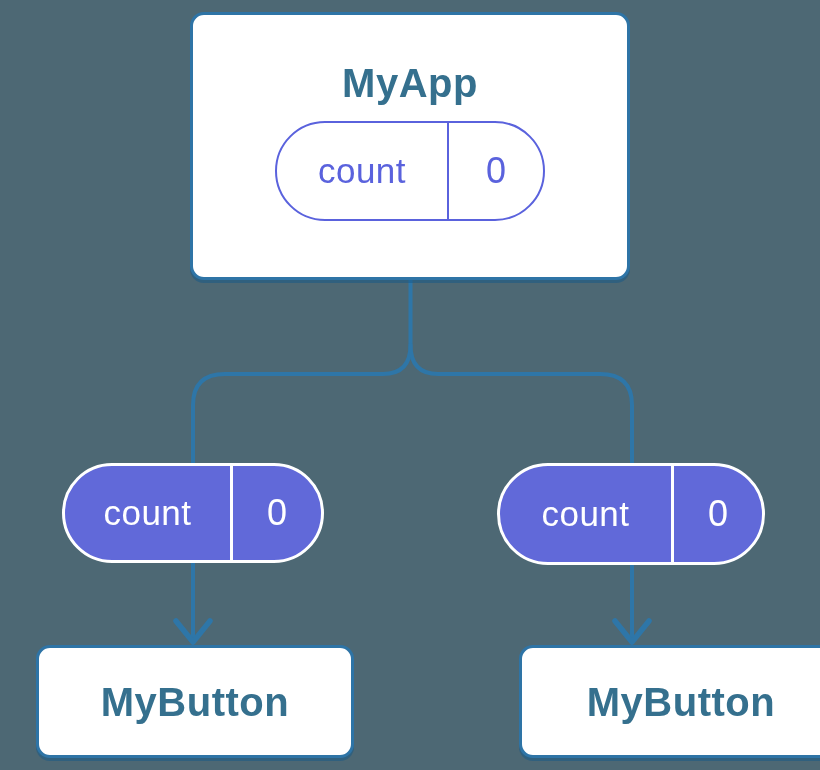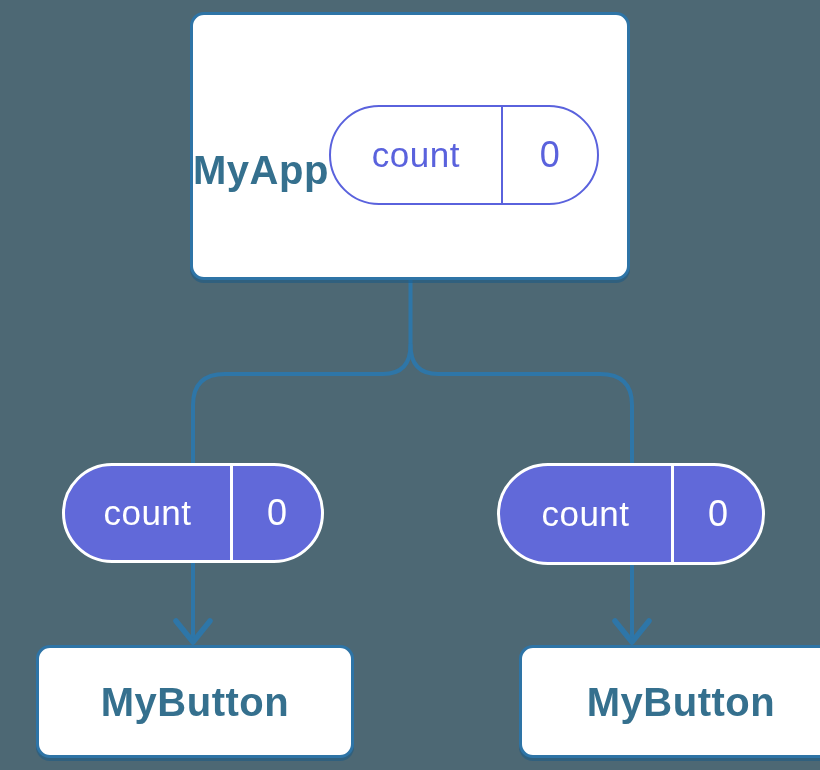--- a/index.html
+++ b/index.html
@@ -22,21 +22,21 @@
   }
   .card {
     position: absolute;
     background: #ffffff;
     border: 3px solid #2e74a6;
     border-radius: 14px;
     box-shadow: 0 3px 0 rgba(25, 90, 135, 0.55);
     box-sizing: border-box;
     z-index: 2;
     display: flex;
-    flex-direction: row;
+    flex-direction: column;
     align-items: center;
   }
   .root-card {
     left: 190px; top: 12px;
     width: 440px; height: 268px;
     justify-content: flex-start;
   }
   .card-title {
     color: #35708e;
     font-size: 40px;

